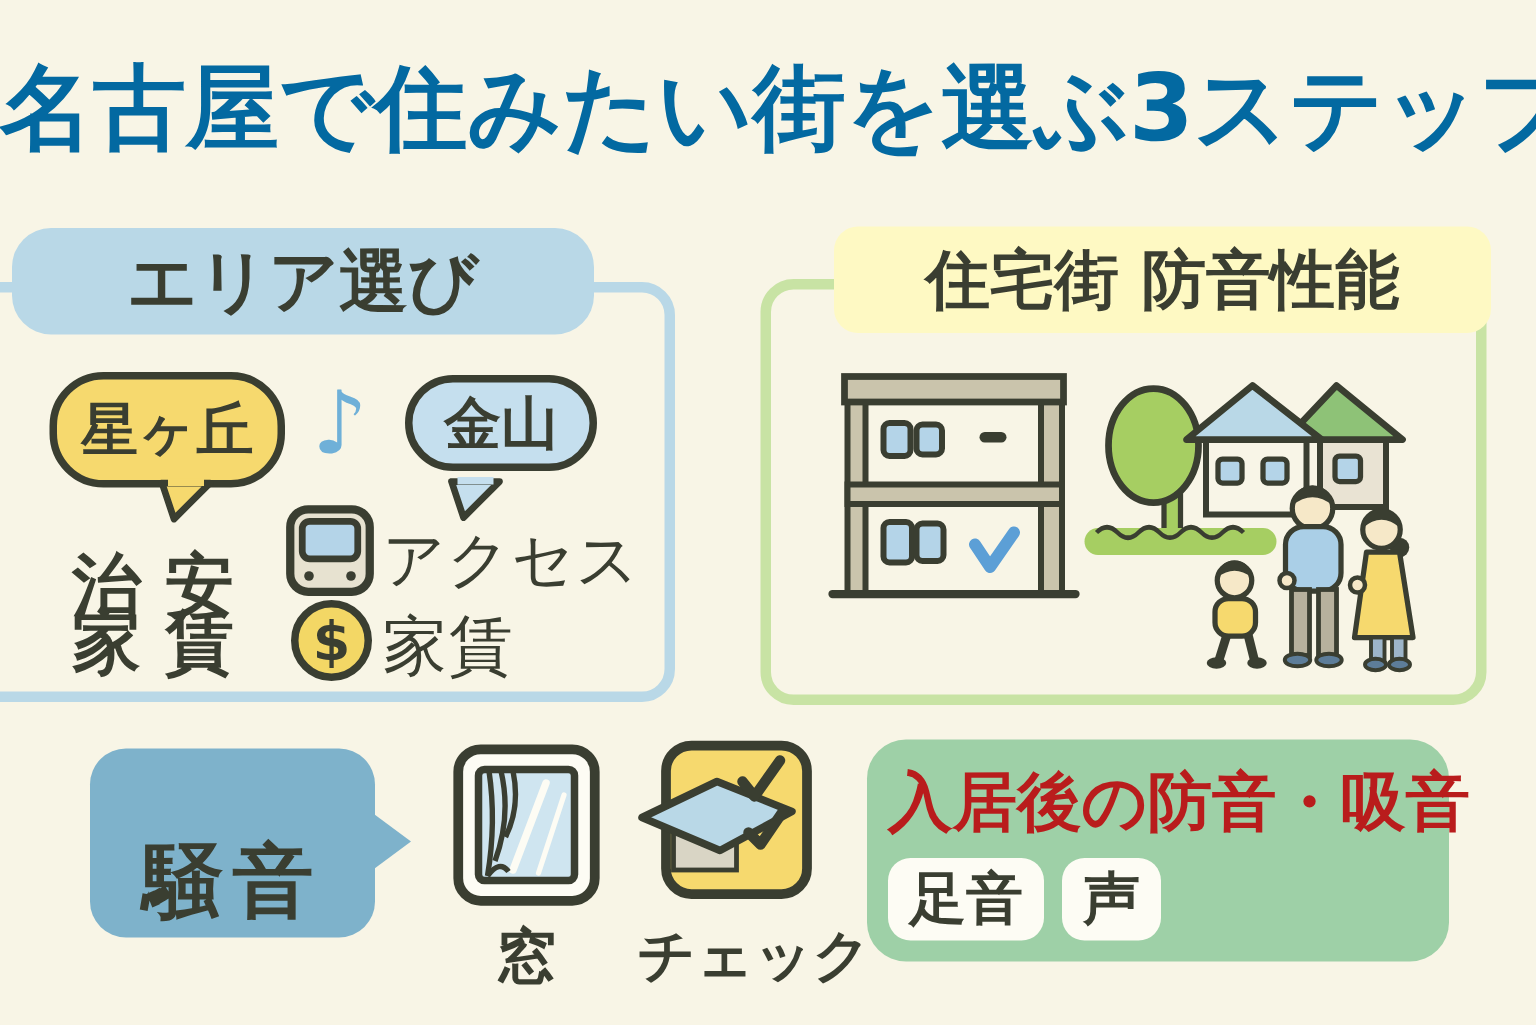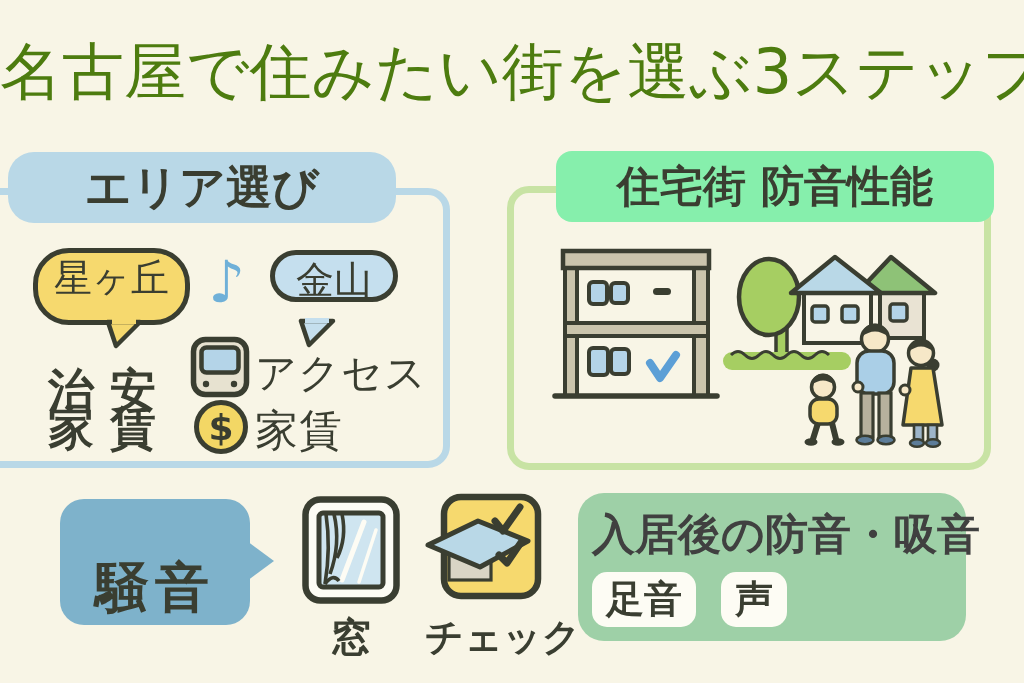--- a/index.html
+++ b/index.html
@@ -5,40 +5,40 @@
   html,body{margin:0;padding:0;}
   body{background:#e8e4d4;font-family:"DejaVu Sans",sans-serif;}
   .canvas{
     position:relative;width:1024px;height:683px;overflow:hidden;
     background:#f8f5e6;color:#3a3e31;
   }
   .abs{position:absolute;}
   
   .title{
     position:absolute;left:0;top:30px;width:992px;text-align:center;
-    font-size:62px;font-weight:normal;letter-spacing:0px;color:#4d7c0f;white-space:nowrap;
+    font-size:62px;font-weight:bold;letter-spacing:0px;color:#0369a1;white-space:nowrap;
   }
   
   .panel{position:absolute;border-radius:22px;background:transparent;box-sizing:border-box;}
   .panel-blue{left:-30px;top:188px;width:480px;height:280px;border:7px solid #b9d8e7;}
   .panel-green{left:507px;top:186px;width:484px;height:284px;border:7px solid #c8e3a4;}
   .tab{
     position:absolute;border-radius:16px;display:flex;align-items:center;justify-content:center;
     font-weight:bold;color:#3a3e31;white-space:nowrap;
   }
   .tab-blue{left:8px;top:152px;width:388px;height:71px;background:#b9d8e7;font-size:46px;border-radius:26px;}
-  .tab-green{left:556px;top:151px;width:438px;height:71px;background:#86efac;font-size:43px;}
+  .tab-green{left:556px;top:151px;width:438px;height:71px;background:#fef9c3;font-size:43px;}
   
   .bubble{
-    position:absolute;display:flex;align-items:flex-start;justify-content:center;
-    border:5px solid #3a3e31;border-radius:36px;font-weight:normal;font-size:38px;
+    position:absolute;display:flex;align-items:center;justify-content:center;
+    border:5px solid #3a3e31;border-radius:36px;font-weight:bold;font-size:38px;
     box-sizing:border-box;white-space:nowrap;
   }
   .bubble-yellow{left:33px;top:248px;width:157px;height:77px;background:#f6d96e;}
-  .bubble-blue{left:270px;top:250px;width:128px;height:52px;background:#c5dfee;}
+  .bubble-blue{left:270px;top:250px;width:128px;height:64px;background:#c5dfee;}
   .note{position:absolute;left:208px;top:248px;font-size:58px;font-weight:bold;color:#6fb0d8;}
   .tail{position:absolute;width:42px;height:30px;}
   
   .row-label{position:absolute;font-size:46px;font-weight:bold;letter-spacing:16px;white-space:nowrap;}
   .row-right{position:absolute;font-size:41px;font-weight:normal;white-space:nowrap;letter-spacing:1px;}
   
   .rc-label{position:absolute;left:580px;top:398px;width:116px;text-align:center;
     font-size:42px;font-weight:bold;white-space:nowrap;}
   
   .noise-bubble{
@@ -52,22 +52,22 @@
     border-left:27px solid #7eb2cb;
   }
   .icon-label{position:absolute;text-align:center;font-weight:bold;white-space:nowrap;color:#3a3e31;}
   .win-label{left:302px;top:610px;width:98px;font-size:40px;}
   .chk-label{left:425px;top:612px;width:132px;font-size:38px;}
   
   .result-box{
     position:absolute;left:578px;top:493px;width:388px;height:148px;background:#9ed0a7;
     border-radius:26px;box-sizing:border-box;padding:13px 14px 0 14px;
   }
-  .result-title{font-size:43px;font-weight:bold;color:#404040;white-space:nowrap;letter-spacing:0;}
-  .badge-row{display:flex;gap:25px;margin-top:8px;}
+  .result-title{font-size:43px;font-weight:bold;color:#b91c1c;white-space:nowrap;letter-spacing:0;}
+  .badge-row{display:flex;gap:12px;margin-top:8px;}
   .badge{
     background:#fdfcf4;border-radius:15px;padding:2px 14px;font-size:38px;font-weight:bold;
     color:#3a3e31;white-space:nowrap;
   }
 </style>
 </head>
 <body>
 
 <div class="canvas">
 

